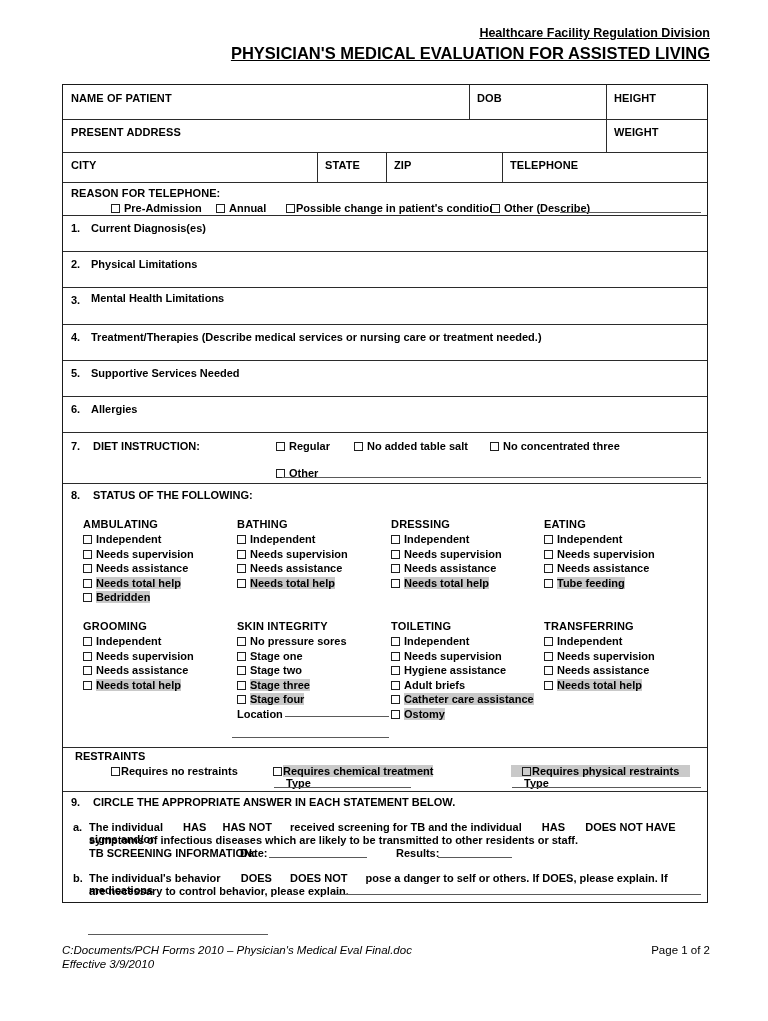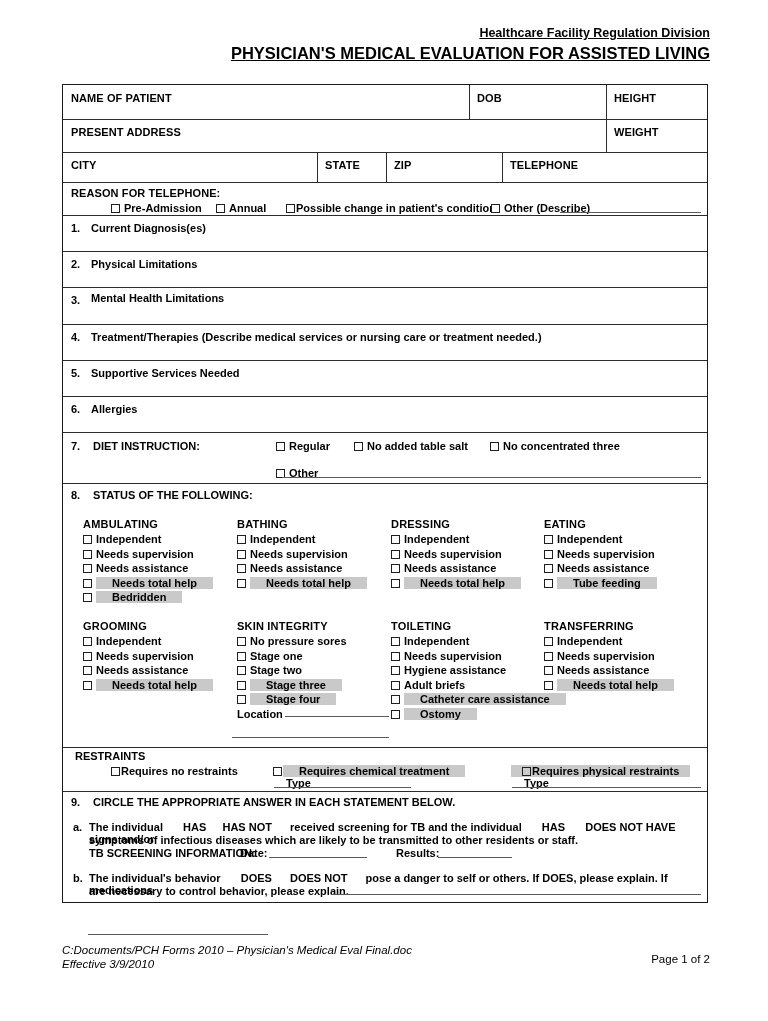--- a/index.html
+++ b/index.html
@@ -101,21 +101,21 @@
   .cb.onshade { background: #cccccc; }
 
   .opt {
     position: absolute;
     font-size: 11px;
     font-weight: bold;
     white-space: nowrap;
     margin-left: 38px;
   }
   .opt .lab { }
-  .hl { background: #c9c9c9; padding: 0 16px; }
+  .hl { background: #c9c9c9; padding: 0 0; }
 
   
   .uline {
     position: absolute;
     border-bottom: 1.2px solid #5a5a5a;
     height: 0;
   }
 
   
   .grp-title {
@@ -141,21 +141,20 @@
     font-style: italic;
     font-size: 11.5px;
   }
   .footer .line1 { position: relative; }
   .footer .pageno {
     position: absolute;
     right: 0;
     top: 0;
     font-style: normal;
     font-size: 11.5px;
-    margin-top: 9px;
   }
   .footer .line2 { margin-top: 2px; }
 </style>
 </head>
 <body>
 
 <div class="page">
 
   <div class="title-block">
     <div class="title-sub">Healthcare Facility Regulation Division</div>

